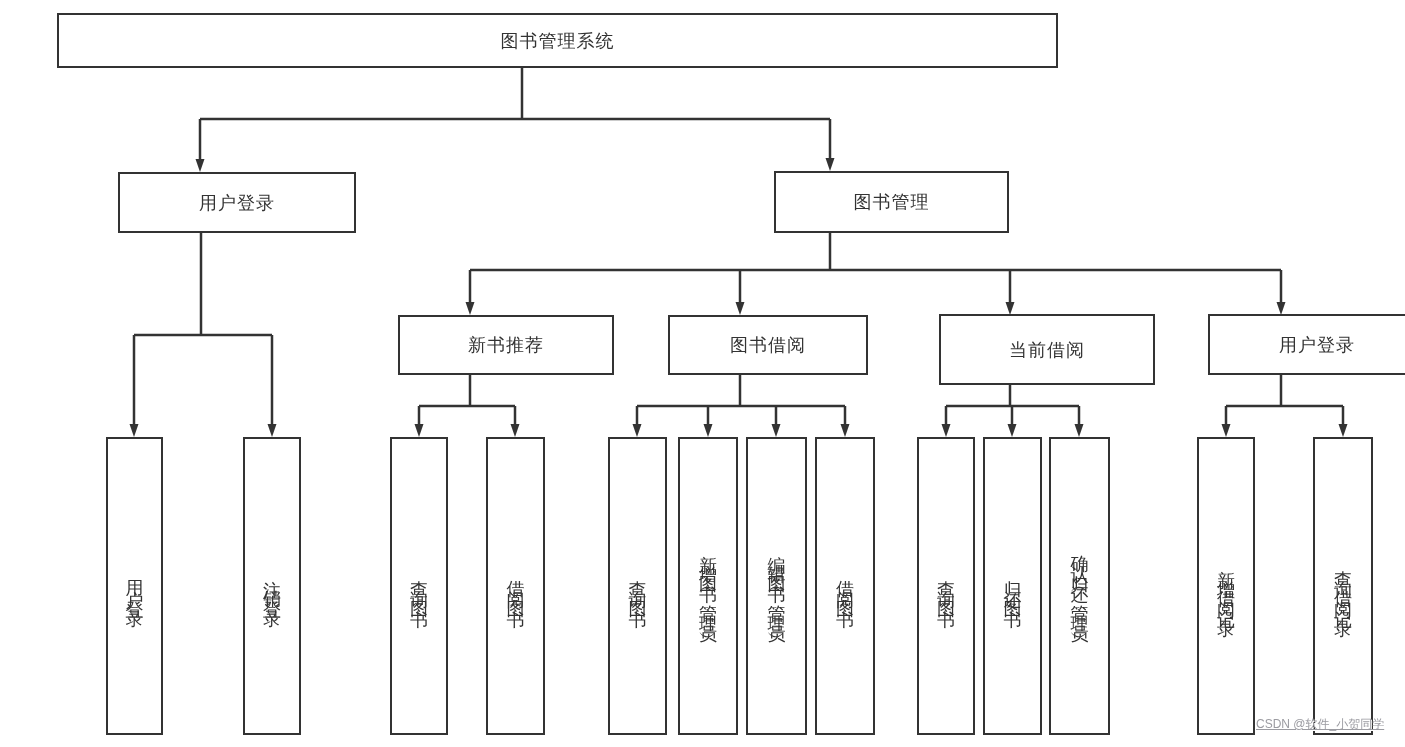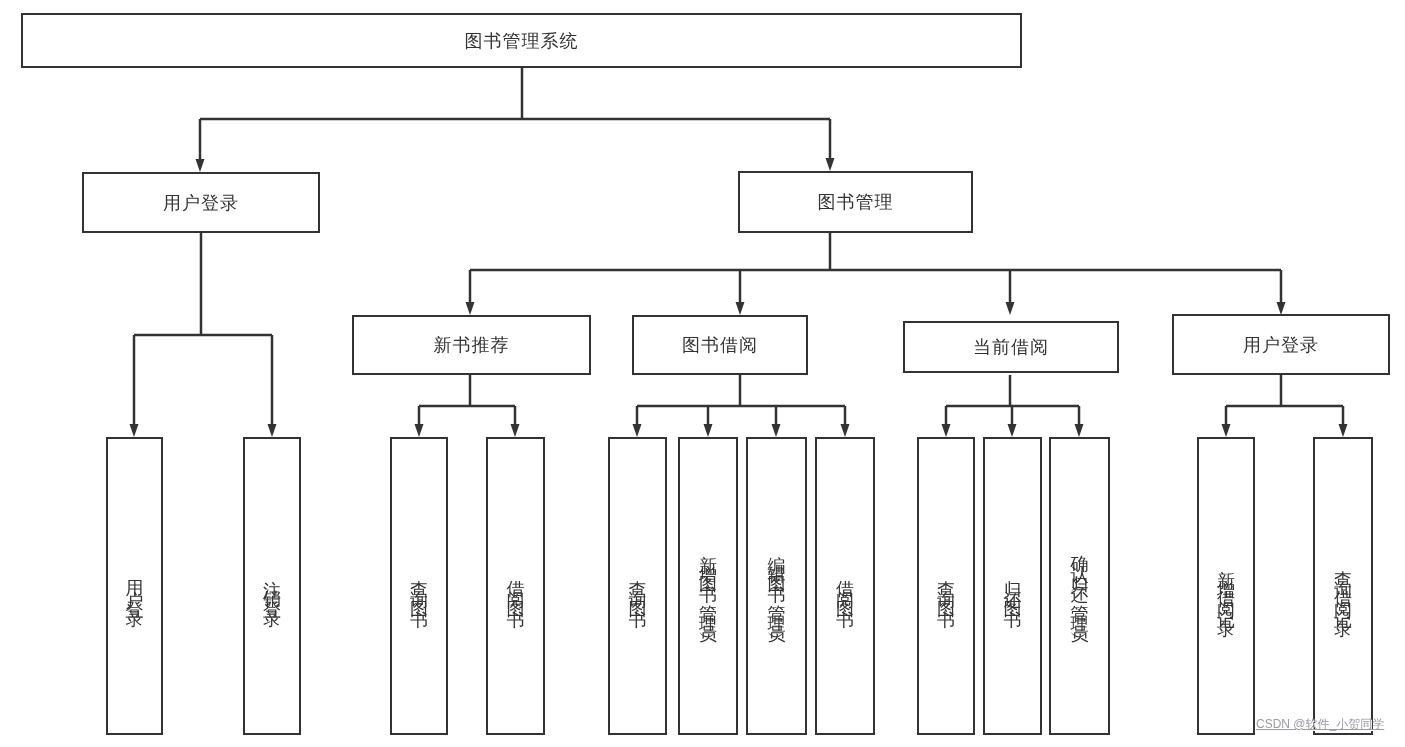--- a/index.html
+++ b/index.html
@@ -28,20 +28,21 @@
     background: #ffffff;
     display: flex;
     align-items: center;
     justify-content: center;
     color: #333333;
     z-index: 2;
   }
   .box.h {
     font-size: 18px;
     letter-spacing: 1px;
+    margin-left: 36px;
   }
   .box.v {
     font-size: 18px;
   }
   .v-text {
     writing-mode: vertical-rl;
     letter-spacing: 10px;
     line-height: 1;
     white-space: nowrap;
   }
@@ -131,23 +132,23 @@
       <polygon points="1226,437 1221.5,424 1230.5,424"></polygon>
       <polygon points="1343,437 1338.5,424 1347.5,424"></polygon>
     </g>
   </svg>
 
   <div class="box h" style="left:21px; top:13px; width:1001px; height:55px">图书管理系统</div>
 
   <div class="box h" style="left:82px; top:172px; width:238px; height:61px">用户登录</div>
   <div class="box h" style="left:738px; top:171px; width:235px; height:62px">图书管理</div>
 
-  <div class="box h" style="left:352px; top:315px; width:239px; height:60px">新书推荐</div>
-  <div class="box h" style="left:632px; top:315px; width:176px; height:60px">图书借阅</div>
-  <div class="box h" style="left:903px; top:321px; width:216px; height:52px">当前借阅</div>
+  <div class="box h" style="left:362px; top:315px; width:216px; height:60px">新书推荐</div>
+  <div class="box h" style="left:632px; top:315px; width:200px; height:60px">图书借阅</div>
+  <div class="box h" style="left:903px; top:314px; width:216px; height:71px">当前借阅</div>
   <div class="box h" style="left:1172px; top:314px; width:218px; height:61px">用户登录</div>
 
   <div class="box v" style="left:106px; top:437px; width:57px; height:298px">
     <span class="v-text">用户登录</span>
   </div>
   <div class="box v" style="left:243px; top:437px; width:58px; height:298px">
     <span class="v-text">注销登录</span>
   </div>
 
   <div class="box v" style="left:390px; top:437px; width:58px; height:298px">

